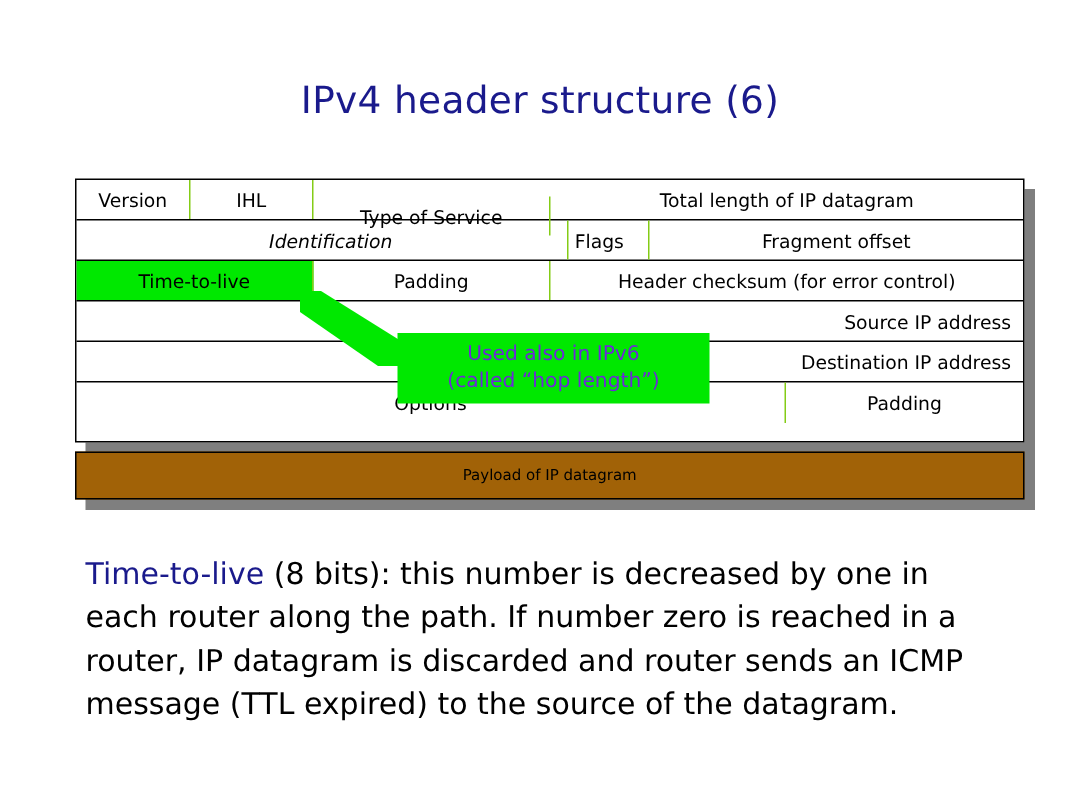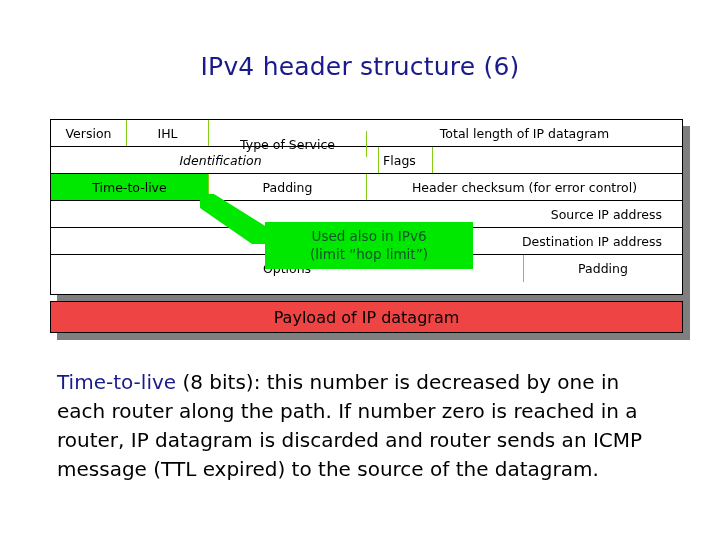--- a/index.html
+++ b/index.html
@@ -69,40 +69,40 @@
     display: flex;
     align-items: center;
     justify-content: center;
     font-size: 12.5px;
     color: #000000;
     white-space: nowrap;
   }
   .hcell.bdr-r { border-right: 1px solid #84cc16; }
   .hcell.align-r {
     justify-content: flex-end;
-    padding-right: 20px;
+    padding-right: 8px;
   }
   .hcell.green {
     background: #00e800;
   }
 
   
   #payload-row {
     position: absolute;
     left: 0;
     top: 182px;
     width: 633px;
     height: 32px;
-    background: #ef4444;
+    background: #a16207;
     border: 1px solid #000000;
     box-sizing: border-box;
     display: flex;
     align-items: center;
     justify-content: center;
-    font-size: 16px;
+    font-size: 10px;
     color: #000000;
   }
 
   
   #callout-tail {
     position: absolute;
     left: 150px;
     top: 75px;
     width: 130px;
     height: 50px;
@@ -116,21 +116,21 @@
     height: 47px;
     background: #00e800;
     display: flex;
     flex-direction: column;
     align-items: center;
     justify-content: center;
     line-height: 1.28;
   }
   .callout-line {
     font-size: 13.5px;
-    color: #14532d;
+    color: #6d28d9;
     white-space: nowrap;
   }
 
   
   #bottom-note {
     position: absolute;
     left: 57px;
     top: 368px;
     width: 610px;
     font-size: 20px;
@@ -153,20 +153,21 @@
     <div class="hrow">
       <div class="hcell bdr-r" style="left:0px; width:76px;">Version</div>
       <div class="hcell bdr-r" style="left:76px; width:82px;">IHL</div>
       <div class="hcell bdr-r" style="left:158px; width:158px;margin-top:11px;">Type of Service</div>
       <div class="hcell" style="left:316px; width:315px;">Total length of IP datagram</div>
     </div>
 
     <div class="hrow">
       <div class="hcell bdr-r" style="left:12px; width:316px;font-style:italic;">Identification</div>
       <div class="hcell bdr-r" style="left:316px; width:66px;">Flags</div>
+      <div class="hcell" style="left:382px; width:249px;">Fragment offset</div>
     </div>
 
     <div class="hrow">
       <div class="hcell bdr-r green" style="left:0px; width:158px;">Time-to-live</div>
       <div class="hcell bdr-r" style="left:158px; width:158px;">Padding</div>
       <div class="hcell" style="left:316px; width:315px;">Header checksum (for error control)</div>
     </div>
 
     <div class="hrow">
       <div class="hcell align-r" style="left:0px; width:631px;">Source IP address</div>
@@ -184,18 +185,18 @@
   </div>
 
   <div id="payload-row">Payload of IP datagram</div>
 
   <svg id="callout-tail" viewBox="0 0 130 50">
     <polygon points="0,0 14,0 78,40 78,50 52,50 0,14" fill="#00e800"></polygon>
   </svg>
 
   <div id="callout-box">
     <div class="callout-line">Used also in IPv6</div>
-    <div class="callout-line">(limit “hop limit”)</div>
+    <div class="callout-line">(called “hop length”)</div>
   </div>
 
 </div>
 
 <div id="bottom-note"><span id="note-term">Time-to-live</span><span> (8 bits): this number is decreased by one in each router along the path. If number zero is reached in a router, IP datagram is discarded and router sends an ICMP message (TTL expired) to the source of the datagram.</span></div>
 
 </body></html>

